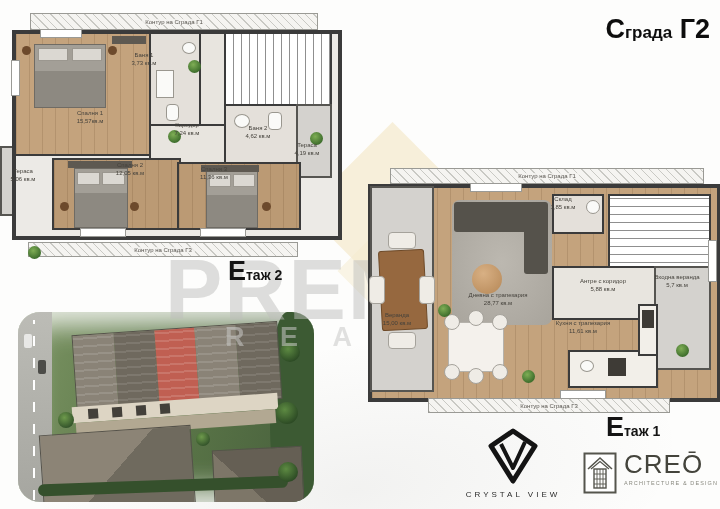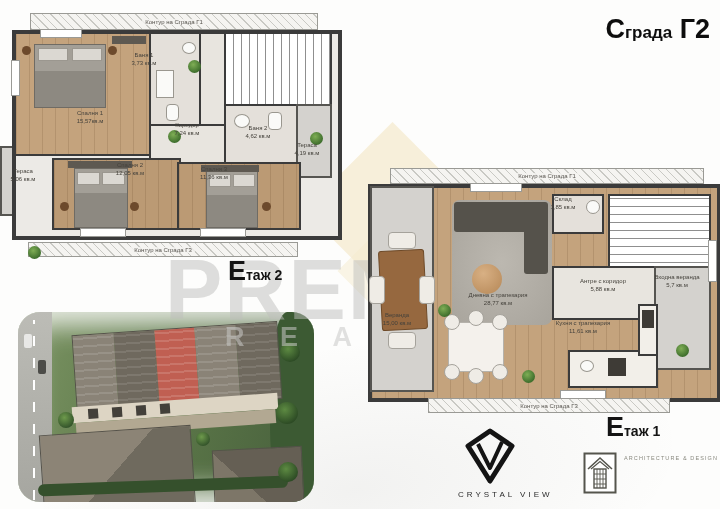--- a/index.html
+++ b/index.html
@@ -75,21 +75,21 @@
   .tech-lines{position:absolute;left:457px;top:80px;width:250px;font-size:9px;color:#1a1a1a;
     line-height:15px;z-index:7;}
 
   
   .photo{position:absolute;left:18px;top:312px;width:296px;height:190px;border-radius:22px;
     overflow:hidden;z-index:2;background:linear-gradient(105deg,#7d9565 0%,#5e7a4a 45%,#475f3c 100%);
     box-shadow:inset 0 0 26px 14px rgba(252,252,250,0.85);}
   .ph{position:absolute;}
 
   
-  .cv-logo{position:absolute;left:458px;top:428px;width:110px;z-index:7;}
+  .cv-logo{position:absolute;left:458px;top:428px;width:110px;text-align:center;z-index:7;}
   .cv-text{font-size:8px;letter-spacing:3px;color:#2a2a2a;margin-top:2px;}
   .creo-logo{position:absolute;left:583px;top:452px;z-index:7;display:flex;gap:7px;align-items:flex-start;}
   .creo-text{font-size:26px;color:#44443c;letter-spacing:1px;line-height:0.95;font-weight:400;}
   .creo-sub{font-size:5.5px;letter-spacing:1.1px;color:#8a8a80;margin-top:3px;}
 </style>
 </head>
 <body>
 
 <div class="canvas">
 
@@ -327,17 +327,18 @@
   <div class="creo-logo">
     <svg width="34" height="42" viewBox="0 0 34 42">
       <rect x="1.5" y="1.5" width="31" height="39" fill="#ffffff" stroke="#55554d" stroke-width="2"></rect>
       <path d="M5 17 L17 6 L29 17" fill="none" stroke="#55554d" stroke-width="1.6"></path>
       <path d="M8 17 L17 9.5 L26 17" fill="none" stroke="#55554d" stroke-width="1.2"></path>
       <rect x="11" y="17" width="12" height="19" fill="none" stroke="#55554d" stroke-width="1.4"></rect>
       <path d="M14 17 V36 M17 17 V36 M20 17 V36" stroke="#55554d" stroke-width="0.9"></path>
       <path d="M11 22 H23 M11 27 H23 M11 32 H23" stroke="#55554d" stroke-width="0.9"></path>
     </svg>
     <div>
+      <div class="creo-text">CREŌ</div>
       <div class="creo-sub">ARCHITECTURE &amp; DESIGN</div>
     </div>
   </div>
 
 </div>
 
 </body></html>

